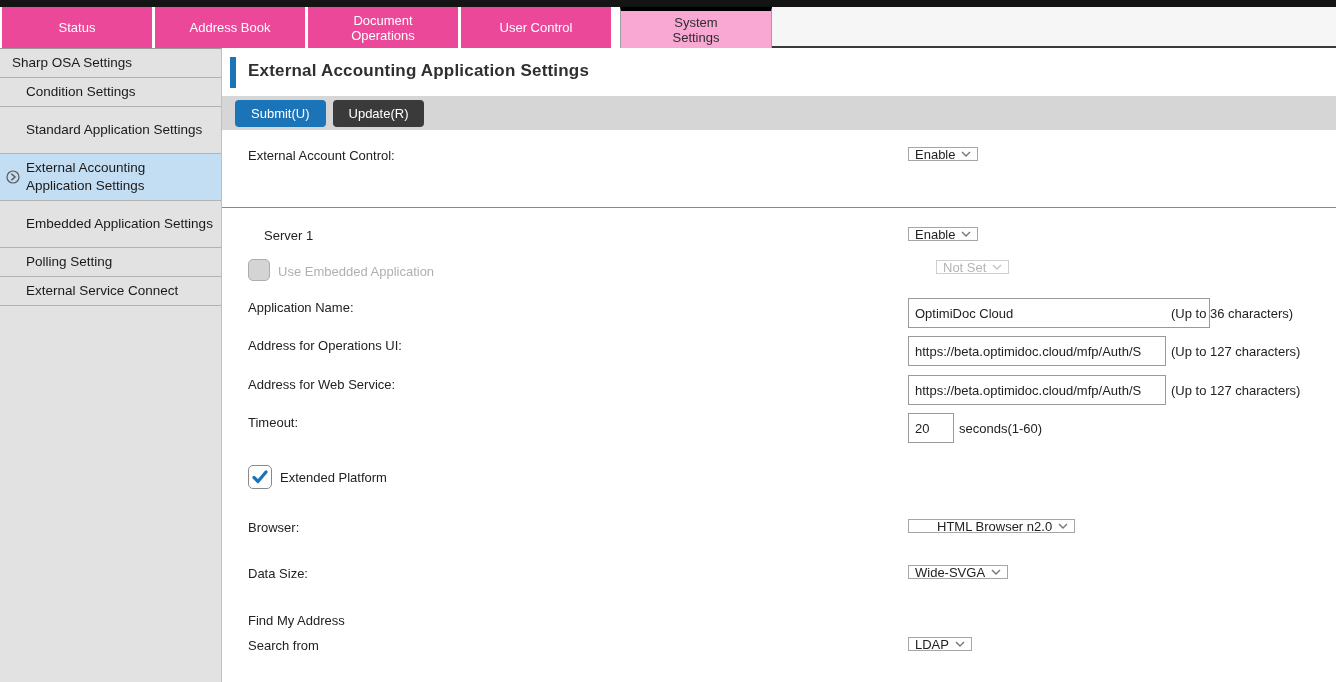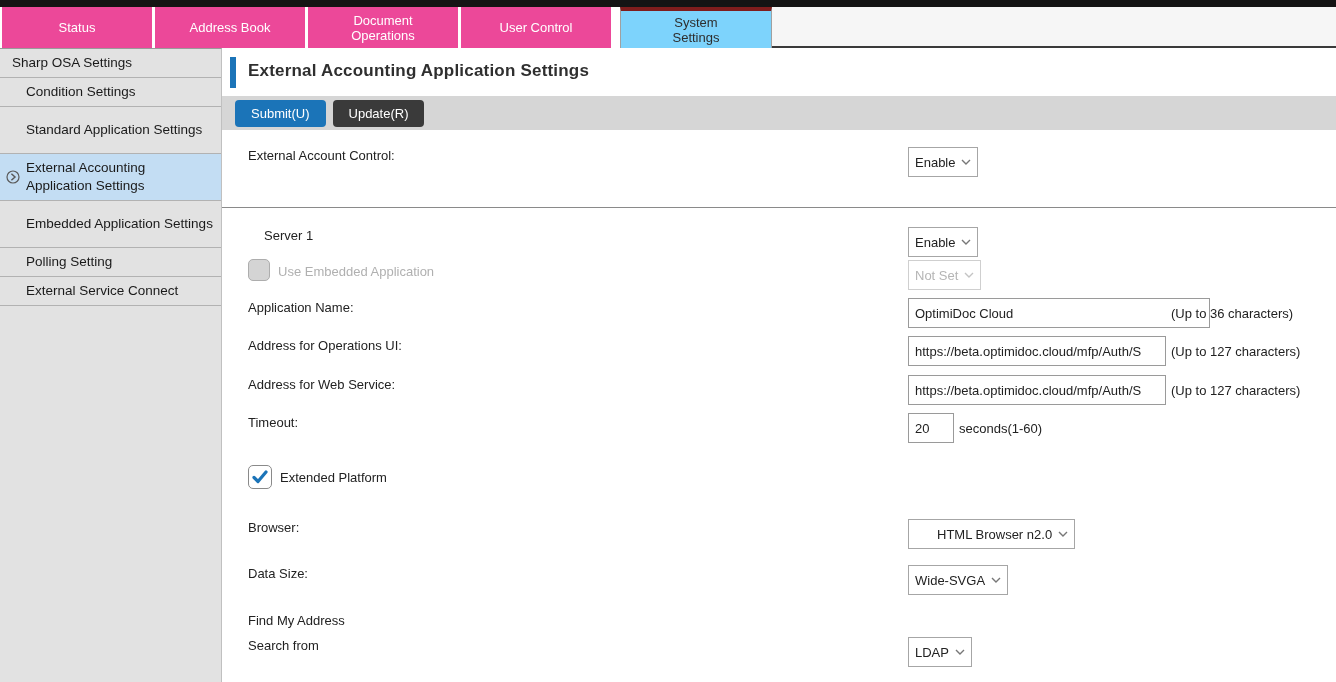--- a/index.html
+++ b/index.html
@@ -15,22 +15,22 @@
   .tab {
     width:150px; margin-left:3px; background:#ec4899; color:#fff;
     display:flex; align-items:center; justify-content:center;
     font-size:13px; line-height:15px; text-align:center; cursor:pointer;
   }
   .tab:first-child { margin-left:2px; }
   .tab .lbl { display:inline-block; }
   .tab.narrow .lbl { max-width:88px; }
   .tab.active {
     width:152px; margin-left:9px;
-    background:#7dd3fc; color:#2e2e2e;
-    border-top:4px solid #7f1d1d;
+    background:#f9a8d4; color:#2e2e2e;
+    border-top:4px solid #000000;
     border-left:1px solid #a0a0a0; border-right:1px solid #a0a0a0;
   }
   .tabfill { flex:1; background:#f6f6f6; border-bottom:2px solid #3a3a3a; }
   
   .shell { display:flex; height:634px; }
   
   .sidebar {
     width:222px; background:#e2e2e2; border-top:1px solid #9a9a9a;
     border-right:1px solid #c0c0c0; flex-shrink:0;
   }
@@ -62,21 +62,21 @@
     padding:6px 16px; cursor:pointer;
   }
   .btn.primary { background:#1b74b8; }
   .btn.dark { background:#3a3a3a; }
   
   .flabel { position:absolute; font-size:13px; color:#222; white-space:nowrap; }
   .flabel.disabled { color:#b0b0b0; }
   .hint { position:absolute; font-size:13px; color:#222; white-space:nowrap; }
   .divider { position:absolute; left:0; right:0; border-top:1px solid #8a8a8a; }
   .sel {
-    position:absolute; height:30px; background:#fff;
+    position:absolute; height:14px; background:#fff;
     border:1px solid #a6a6a6; color:#222;
     display:flex; align-items:center; justify-content:space-between;
     padding:0 6px; font-size:13px; cursor:pointer; white-space:nowrap;
   }
   .sel svg { flex-shrink:0; margin-left:6px; }
   .sel.disabled { border-color:#cfcfcf; color:#b5b5b5; cursor:default; }
   .tinput {
     position:absolute; height:30px; border:1px solid #9a9a9a; background:#fff;
     font-size:13px; color:#222; padding:0 6px;
     font-family:"Liberation Sans", sans-serif;
@@ -169,21 +169,21 @@
     <div class="flabel" style="left:42px; top:180px;">Server 1</div>
     <div class="sel" style="left:686px; top:179px; min-width:70px;">
       <span>Enable</span>
       <svg width="10" height="6" viewBox="0 0 10 6">
           <path d="M1 1 L5 5 L9 1" fill="none" stroke="#777" stroke-width="1.4"></path>
         </svg>
     </div>
 
     <div class="checkbox off-disabled" style="left:26px; top:211px;"></div>
     <div class="flabel disabled" style="left:56px; top:216px;">Use Embedded Application</div>
-    <div class="sel disabled" style="left:686px; top:212px; min-width:72px;text-align:center;">
+    <div class="sel disabled" style="left:714px; top:212px; min-width:72px;text-align:center;">
       <span>Not Set</span>
       <svg width="10" height="6" viewBox="0 0 10 6">
           <path d="M1 1 L5 5 L9 1" fill="none" stroke="#c4c4c4" stroke-width="1.4"></path>
         </svg>
     </div>
 
     <div class="flabel" style="left:26px; top:252px;">Application Name:</div>
     <input class="tinput" style="left: 686px; top: 250px; width: 302px;" type="text" value="OptimiDoc Cloud">
     <div class="hint" style="left:949px; top:258px;">(Up to 36 characters)</div>
 

